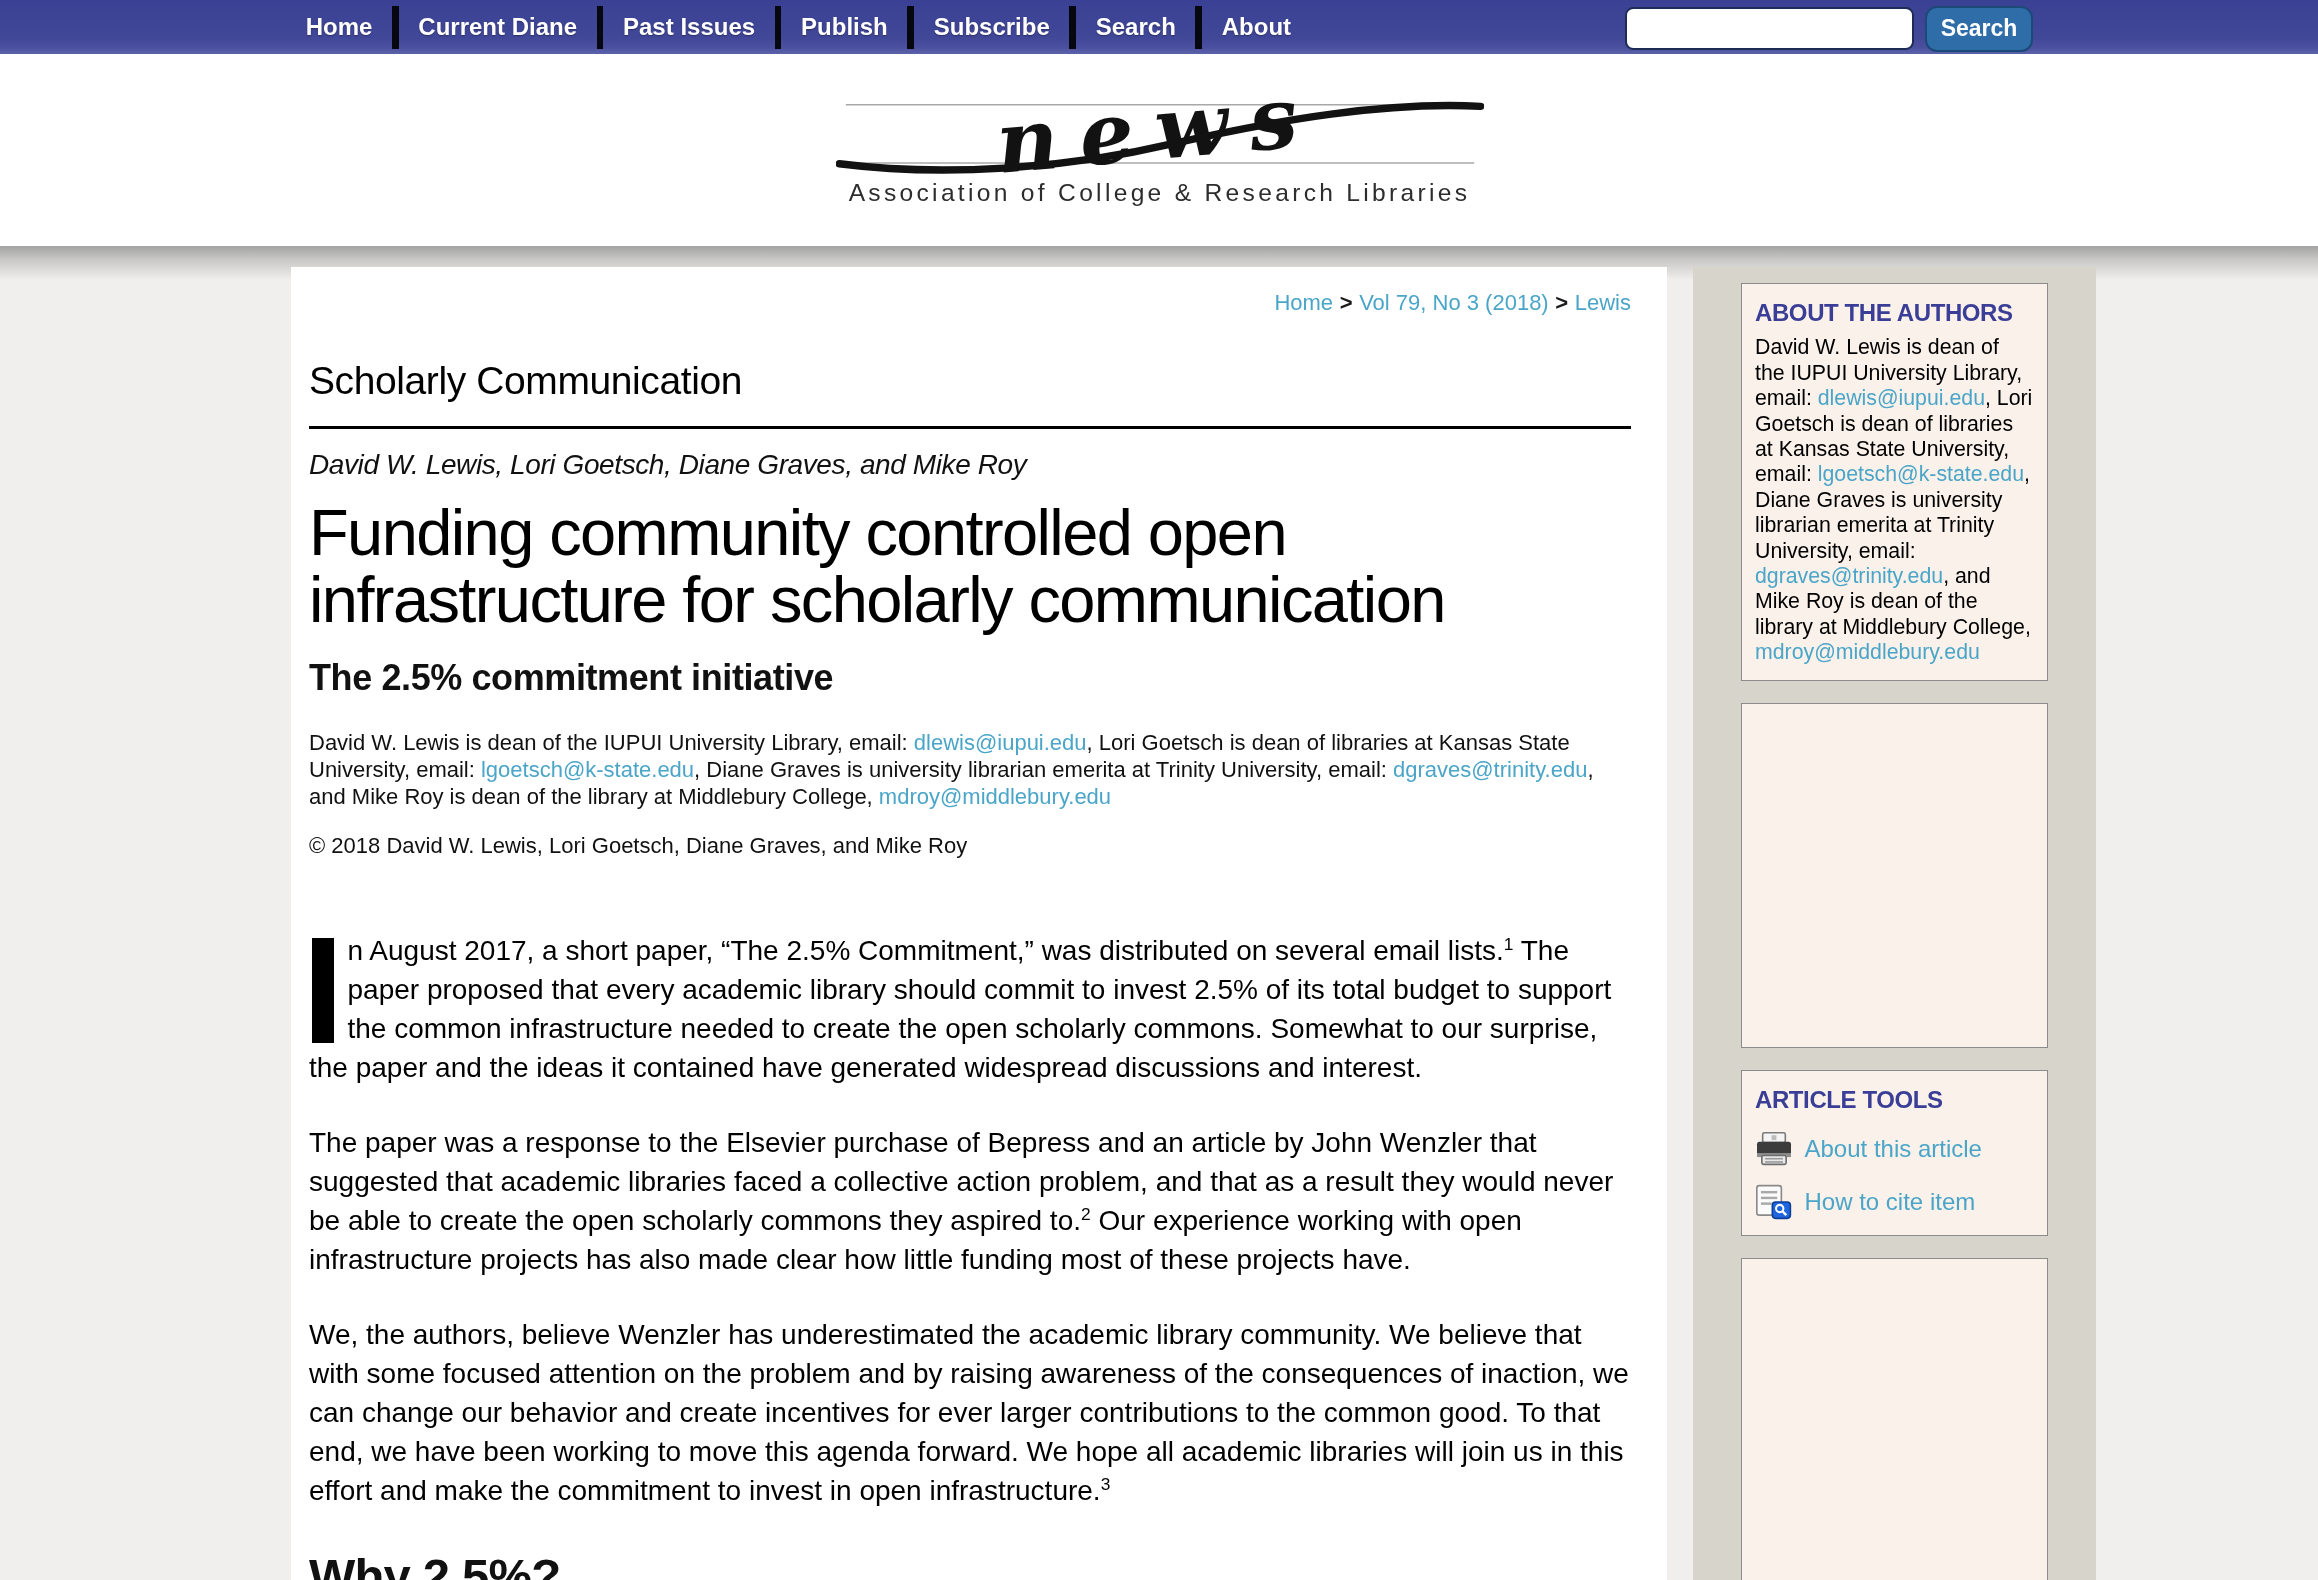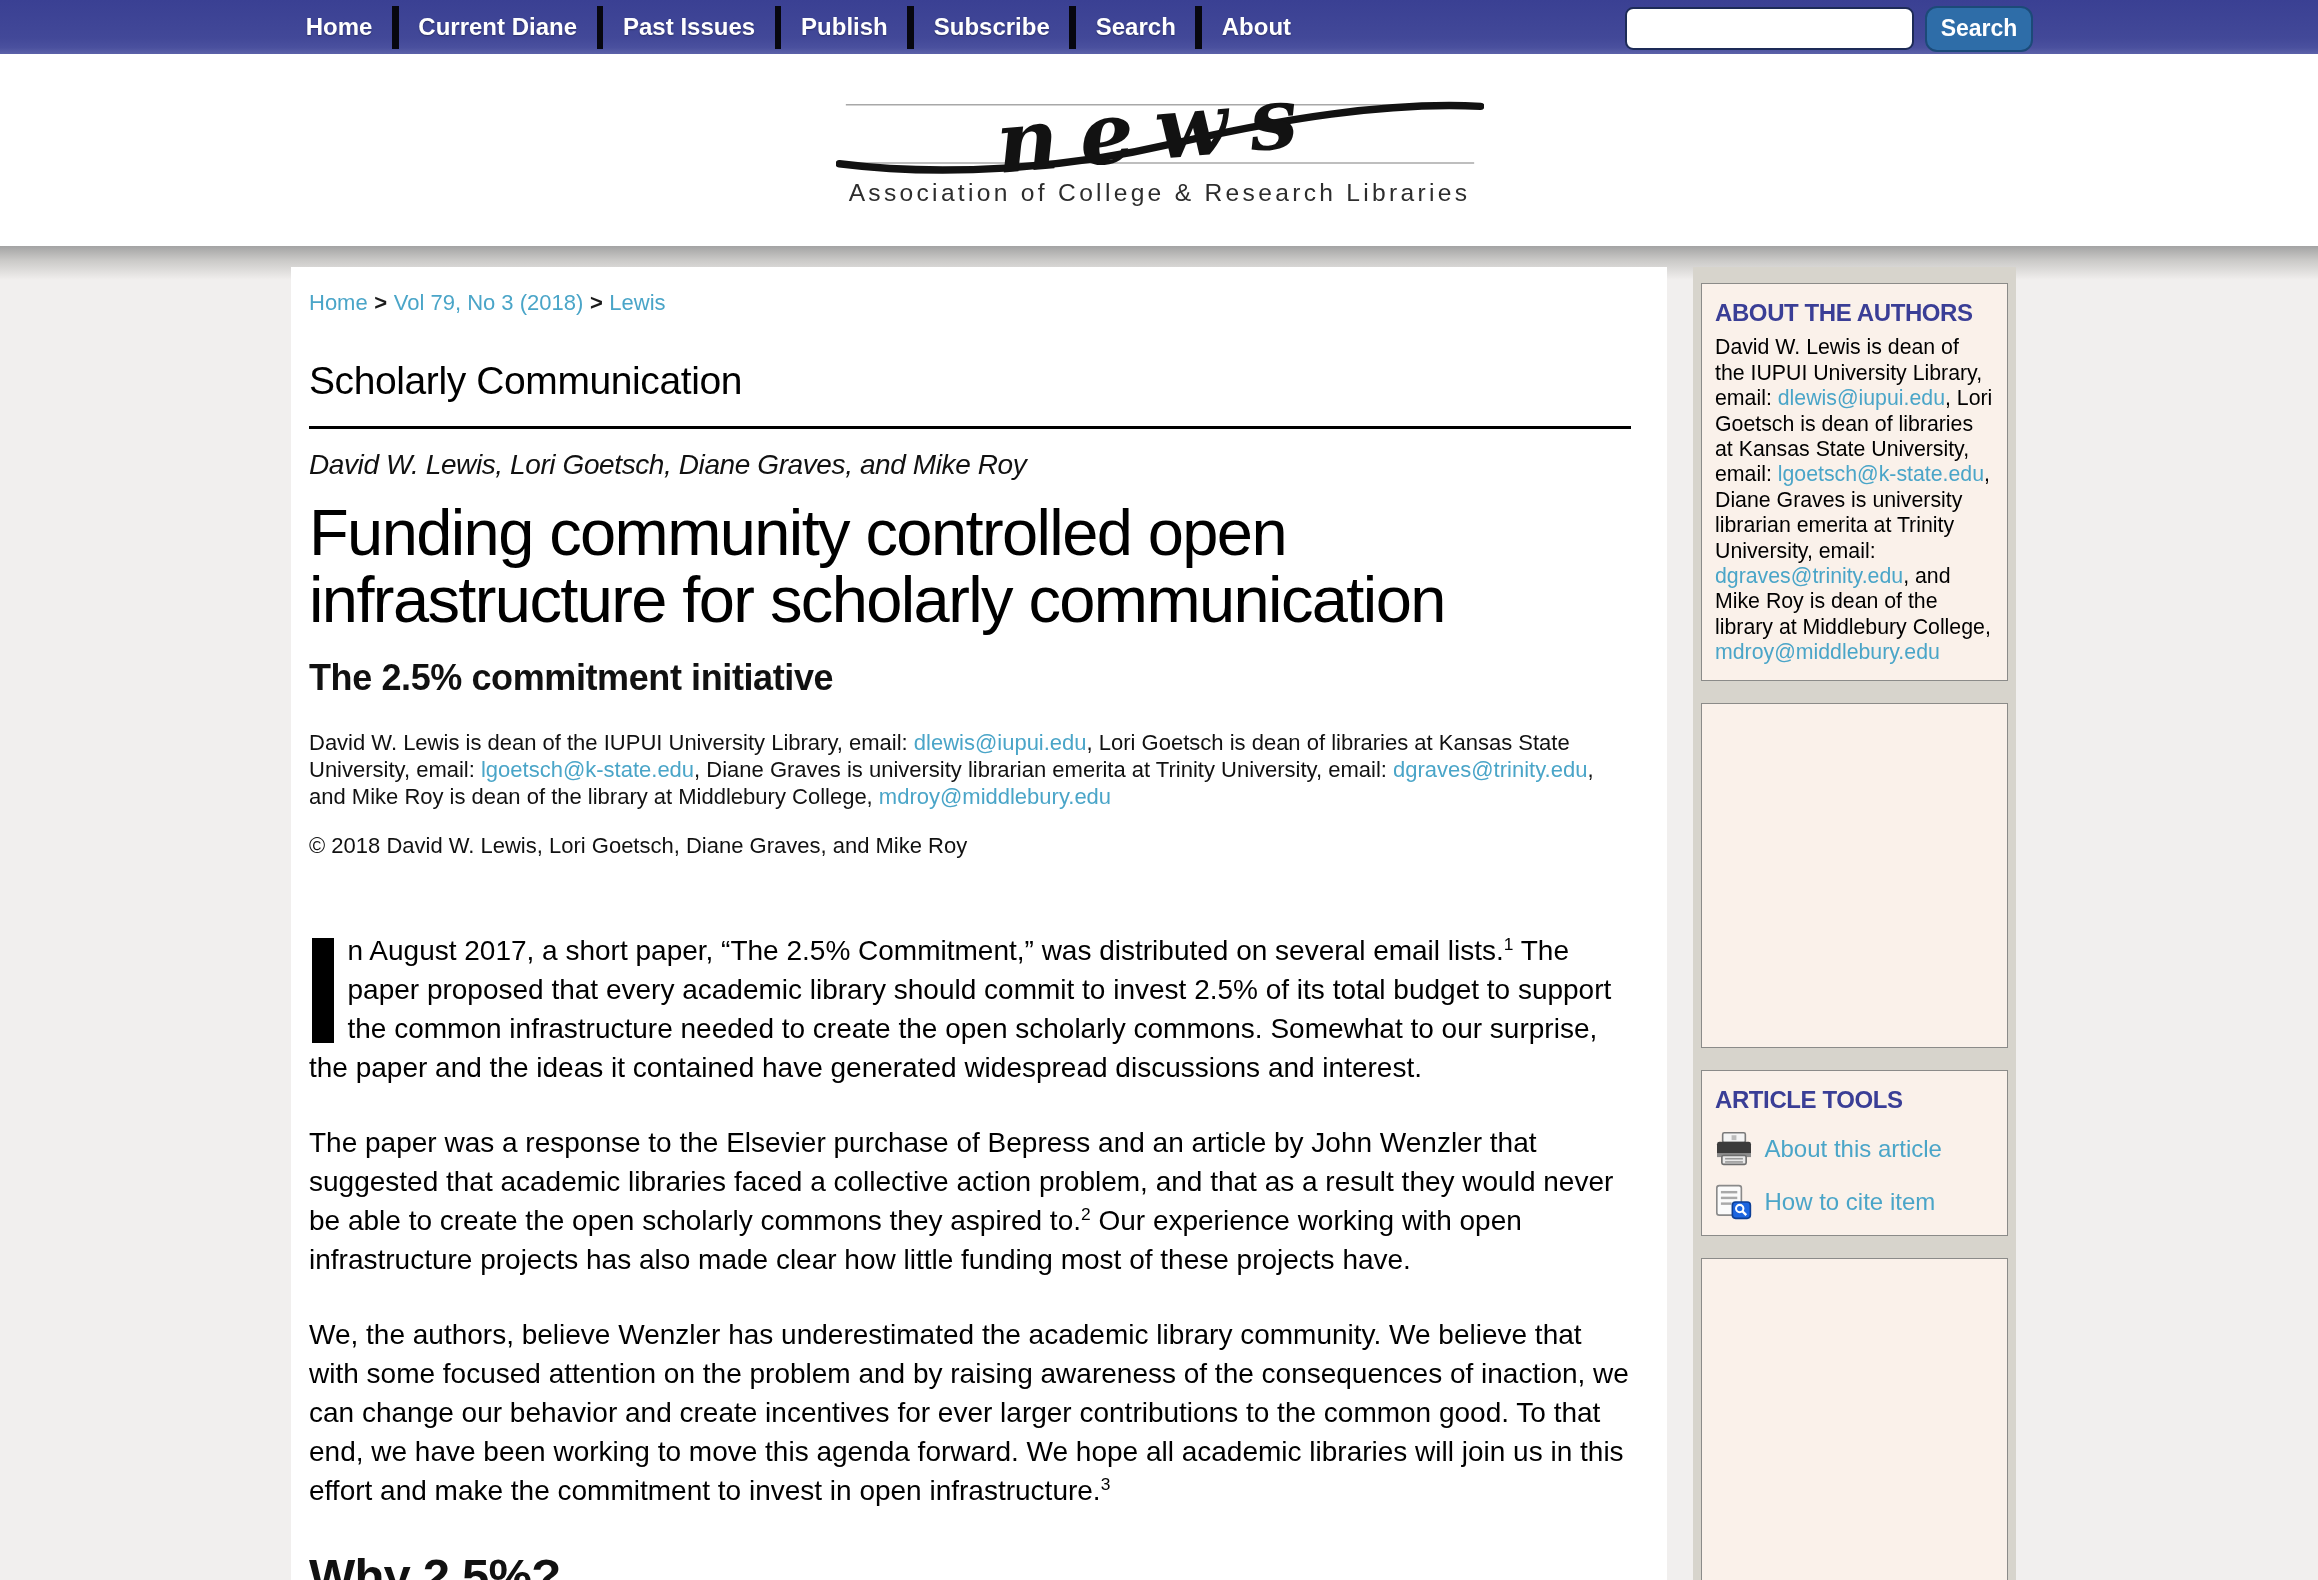--- a/index.html
+++ b/index.html
@@ -60,21 +60,21 @@
   .header-shadow {
     position:absolute; top:246px; left:0; width:2319px; height:34px;
     background:linear-gradient(#a3a3a3 0%, #c9c8c6 40%, #f1efee 100%);
   }
 
   
   .content {
     position:absolute; left:291px; top:267px; width:1376px; height:1314px;
     background:#ffffff; padding:23px 36px 0 18px;
   }
-  .breadcrumb { font-size:22px; }
+  .breadcrumb { font-size:22px;text-align:right; }
   .breadcrumb a { color:#4aa5c8; text-decoration:none; cursor:pointer; }
   .crumb-sep { color:#1b1b1b; font-weight:bold; padding:0 6.6px; }
 
   .section-heading { font-size:39px; font-weight:normal; color:#000; margin-top:43px; letter-spacing:-0.4px; }
   .rule { border:none; border-top:3.3px solid #000; margin-top:23px; }
   .authors-line { font-size:28px; font-style:italic; margin-top:19.7px; letter-spacing:-0.4px; }
   .article-title {
     font-size:65px; font-weight:normal; line-height:67px;
     letter-spacing:-1.6px; margin-top:18px; color:#000000;
   }
@@ -89,21 +89,21 @@
 
   .dropcap {
     float:left; width:22px; height:105px; background:#000;
     color:transparent; overflow:hidden;
     margin:7.4px 14px 0 2.5px;
   }
   .why-heading { font-size:49px; font-weight:bold; margin-top:38px; letter-spacing:-0.8px; }
 
   
   .sidebar {
-    position:absolute; left:1693px; top:267px; width:323px; height:1314px;
+    position:absolute; left:1693px; top:267px; width:403px; height:1314px;
     background:#d7d4cc; padding-top:16.4px;
   }
   .side-box {
     width:307px; margin:0 auto 22px auto;
     background:#faf1ea; border:1.6px solid #8b8b89;
     padding:14.8px 13px;
   }
   .side-box-title { color:#3a3e96; font-weight:bold; font-size:24px; letter-spacing:-0.4px; }
   .side-text { font-size:21.3px; line-height:25.4px; margin-top:8.2px; color:#000; }
   .side-box.empty-1 { height:345px; }

